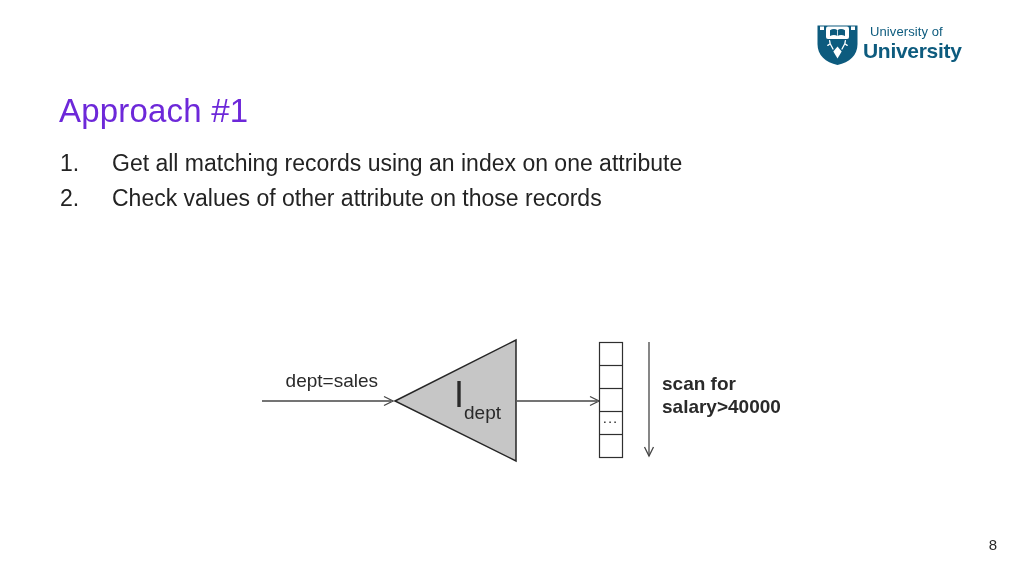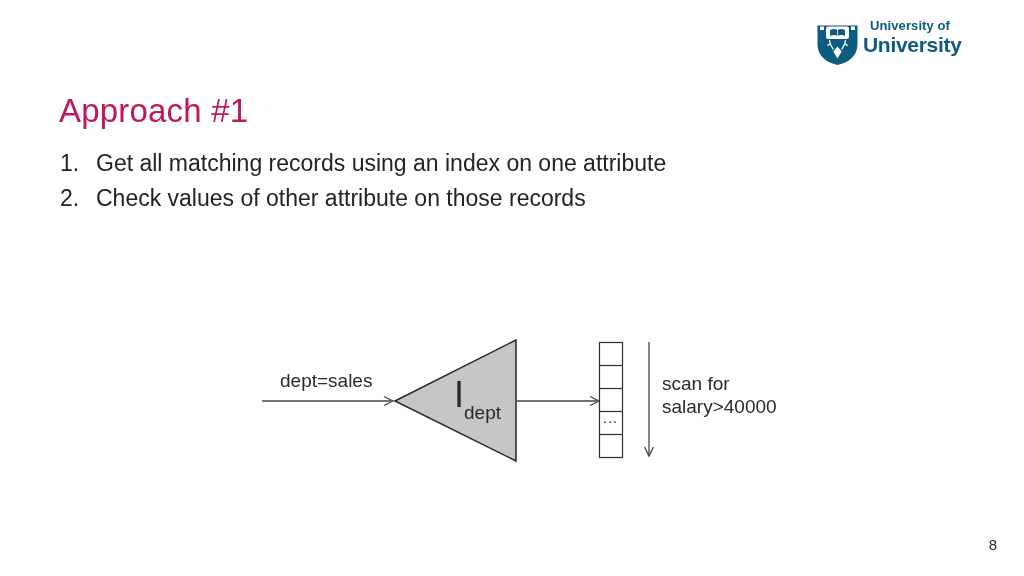--- a/index.html
+++ b/index.html
@@ -10,45 +10,45 @@
     background: #ffffff;
     overflow: hidden;
     font-family: "Liberation Sans", sans-serif;
     color: #232323;
   }
 
   
   .logo { position: absolute; left: 814px; top: 19px; display: flex; align-items: flex-start; }
   .logo .shield { width: 47px; height: 47px; display: block; }
   .logo-text { margin-left: 2px; color: #0d5b7e; line-height: 1; }
-  .logo-line1 { font-size: 13px; font-weight: 700; padding-left: 7px; letter-spacing: 0.1px; }
+  .logo-line1 { font-size: 13px; font-weight: 400; padding-left: 7px; margin-top: 6px; letter-spacing: 0.1px; }
   .logo-line2 { font-size: 21px; font-weight: 700; margin-top: 2px; letter-spacing: -0.3px; }
 
   
   .title {
     position: absolute; left: 59px; top: 91px; margin: 0;
-    font-size: 33px; font-weight: 400; line-height: 40px; color: #be185d;
+    font-size: 33px; font-weight: 400; line-height: 40px; color: #6d28d9;
     letter-spacing: 0.2px;
   }
 
   
   .list { position: absolute; left: 57px; top: 146px; width: 760px; }
   .list-item { display: flex; font-size: 23px; line-height: 35px; color: #232323; }
   .list-item .num { width: 39px; flex: 0 0 39px; padding-left: 3px; box-sizing: border-box; }
-  .list-item .txt { flex: 1; }
+  .list-item .txt { flex: 1; margin-left: 16px; }
 
   
   .diagram { position: absolute; left: 250px; top: 330px; width: 580px; height: 150px; }
   .diagram svg.shapes { position: absolute; left: 0; top: 0; }
   .dlabel { position: absolute; font-size: 19px; line-height: 22px; color: #2a2a2a; white-space: nowrap; }
-  .input-label { left: 30px; top: 40px; width: 115px; text-align: left; }
+  .input-label { left: 13px; top: 40px; width: 115px; text-align: right; }
   .index-label { left: 204px; top: 42px; font-size: 36px; line-height: 46px; }
   .index-label .sub { font-size: 19px; vertical-align: -12px; }
   .ellipsis-label { left: 347px; top: 76px; width: 27px; text-align: center; font-size: 15px; line-height: 24px; letter-spacing: 1px; }
-  .scan-label { left: 412px; top: 43px; font-size: 19px; line-height: 22.5px; }
+  .scan-label { left: 412px; top: 43px; font-size: 19px; line-height: 22.5px; font-weight: bold; }
 
   
   .page-number { position: absolute; right: 27px; top: 537px; font-size: 15px; line-height: 15px; color: #2a2a2a; }
 </style>
 </head>
 <body>
 
 <div class="slide">
 
   <div class="logo">

